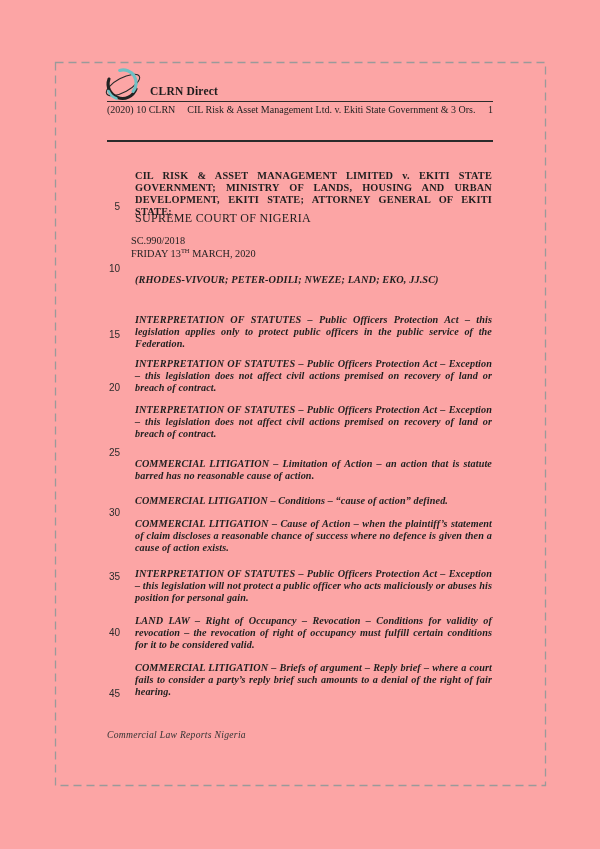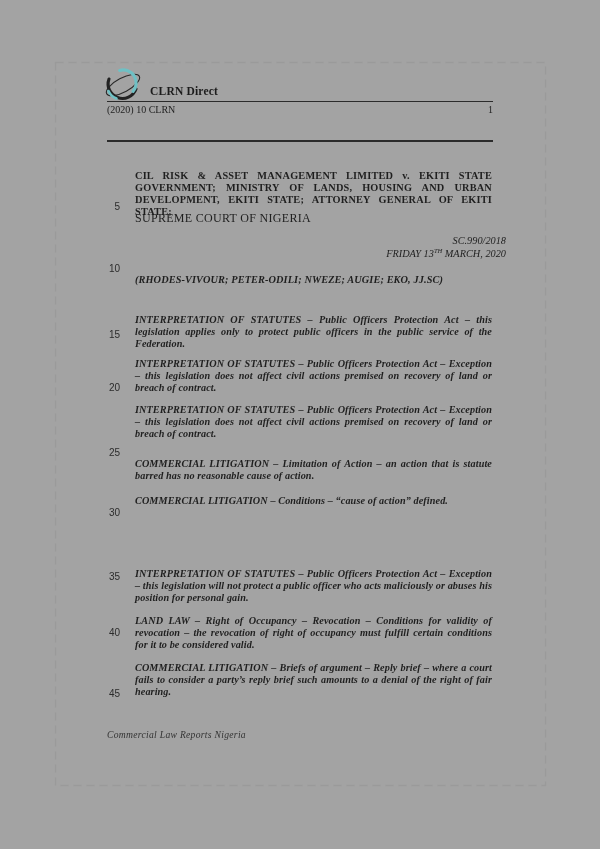--- a/index.html
+++ b/index.html
@@ -1,18 +1,18 @@
 <!DOCTYPE html>
 <html><head>
 <meta charset="utf-8">
 <style>
   * { margin:0; padding:0; box-sizing:border-box; }
   html,body { background:#ffffff; }
   .sheet {
-    position:relative; width:600px; height:849px; background:#a3a3a3;
+    position:relative; width:600px; height:849px; background:#fca5a5;
     font-family:"Liberation Serif", serif; color:#1f1f1f; overflow:hidden;
   }
   .border-svg { position:absolute; left:0; top:0; }
   .logo { position:absolute; left:103px; top:65px; width:40px; height:40px; }
   .brand {
     position:absolute; left:150px; top:85px; font-size:11.5px; font-weight:bold;
     letter-spacing:0.2px; color:#1c1c1c;
   }
   .rule1 { position:absolute; left:107px; top:101px; width:386px; height:1px; background:#2b2b2b; }
   .rule2 { position:absolute; left:107px; top:140px; width:386px; height:2px; background:#2b2b2b; }
@@ -22,22 +22,22 @@
   }
   .running-header .case { margin-left:12px; }
   .running-header .pn { margin-left:auto; }
   .case-title {
     position:absolute; left:135px; top:154px; width:357px;
     font-size:10.3px; font-weight:bold; line-height:11.9px; letter-spacing:0.2px;margin-top:16px;
   }
   .case-title .jl { text-align:justify; text-align-last:justify; }
   .court { position:absolute; left:135px; top:211px; font-size:12px; letter-spacing:0.3px; }
   .caseref {
-    position:absolute; left:149px; top:235px; width:357px; text-align:right;
-    font-size:10.3px; line-height:12.6px;font-style:italic;
+    position:absolute; left:131px; top:235px; width:357px; 
+    font-size:10.3px; line-height:12.6px;
   }
   .caseref sup { font-size:6.5px; vertical-align:super; line-height:0; }
   .coram {
     position:absolute; left:135px; top:274px; width:357px;
     font-size:10.3px; font-weight:bold; font-style:italic; letter-spacing:0.1px;
   }
   .holding {
     position:absolute; left:135px; width:357px;
     font-size:10.2px; font-weight:bold; font-style:italic;
     line-height:12.2px; text-align:justify; letter-spacing:0.1px;margin-top:12px;
@@ -66,54 +66,56 @@
     <path d="M 16.6 5.4 A 13 13 0 0 1 30 26.4" fill="none" stroke="#6fc0c4" stroke-width="3.1" stroke-linecap="round"></path>
     <path d="M 5.5 26 A 14 14 0 0 0 13.5 33.5" fill="none" stroke="#6fc0c4" stroke-width="2.6" stroke-linecap="round"></path>
   </svg>
 
   <div class="brand">CLRN Direct</div>
 
   <div class="rule1"></div>
 
   <div class="running-header">
     <span>(2020) 10 CLRN</span>
+    <span class="case">CIL Risk &amp; Asset Management Ltd. v. Ekiti State Government &amp; 3 Ors.</span>
     <span class="pn">1</span>
   </div>
 
   <div class="rule2"></div>
 
   <div class="case-title">
     <div class="jl">CIL RISK &amp; ASSET MANAGEMENT LIMITED v. EKITI STATE</div>
     <div class="jl">GOVERNMENT; MINISTRY OF LANDS, HOUSING AND URBAN</div>
     <div class="jl">DEVELOPMENT, EKITI STATE; ATTORNEY GENERAL OF EKITI STATE;</div>
   </div>
 
   <div class="court">SUPREME COURT OF NIGERIA</div>
 
   <div class="caseref">
     <div>SC.990/2018</div>
     <div><span>FRIDAY 13</span><sup>TH</sup><span> MARCH, 2020</span></div>
   </div>
 
-  <div class="coram">(RHODES-VIVOUR; PETER-ODILI; NWEZE; AUGIE; EKO, JJ.SC)</div>
+  <div class="coram">(RHODES-VIVOUR; PETER-ODILI; NWEZE; LAND; EKO, JJ.SC)</div>
 
   <span class="ln" style="top:201px">5</span>
   <span class="ln" style="top:263px">10</span>
   <span class="ln" style="top:329px">15</span>
   <span class="ln" style="top:382px">20</span>
   <span class="ln" style="top:447px">25</span>
   <span class="ln" style="top:507px">30</span>
   <span class="ln" style="top:571px">35</span>
   <span class="ln" style="top:627px">40</span>
   <span class="ln" style="top:688px">45</span>
 
   <p class="holding" style="top:302px">INTERPRETATION OF STATUTES – Public Officers Protection Act – this legislation applies only to protect public officers in the public service of the Federation.</p>
   <p class="holding" style="top:346px">INTERPRETATION OF STATUTES – Public Officers Protection Act – Exception – this legislation does not affect civil actions premised on recovery of land or breach of contract.</p>
   <p class="holding" style="top:392px">INTERPRETATION OF STATUTES – Public Officers Protection Act – Exception – this legislation does not affect civil actions premised on recovery of land or breach of contract.</p>
   <p class="holding" style="top:446px">COMMERCIAL LITIGATION – Limitation of Action – an action that is statute barred has no reasonable cause of action.</p>
   <p class="holding" style="top:483px">COMMERCIAL LITIGATION – Conditions – “cause of action” defined.</p>
+  <p class="holding" style="top:506px">COMMERCIAL LITIGATION – Cause of Action – when the plaintiff’s statement of claim discloses a reasonable chance of success where no defence is given then a cause of action exists.</p>
   <p class="holding" style="top:556px">INTERPRETATION OF STATUTES – Public Officers Protection Act – Exception – this legislation will not protect a public officer who acts maliciously or abuses his position for personal gain.</p>
   <p class="holding" style="top:603px">LAND LAW – Right of Occupancy – Revocation – Conditions for validity of revocation – the revocation of right of occupancy must fulfill certain conditions for it to be considered valid.</p>
   <p class="holding" style="top:650px">COMMERCIAL LITIGATION – Briefs of argument – Reply brief – where a court fails to consider a party’s reply brief such amounts to a denial of the right of fair hearing.</p>
 
   <div class="footer">Commercial Law Reports Nigeria</div>
 
 </div>
 
 </body></html>

